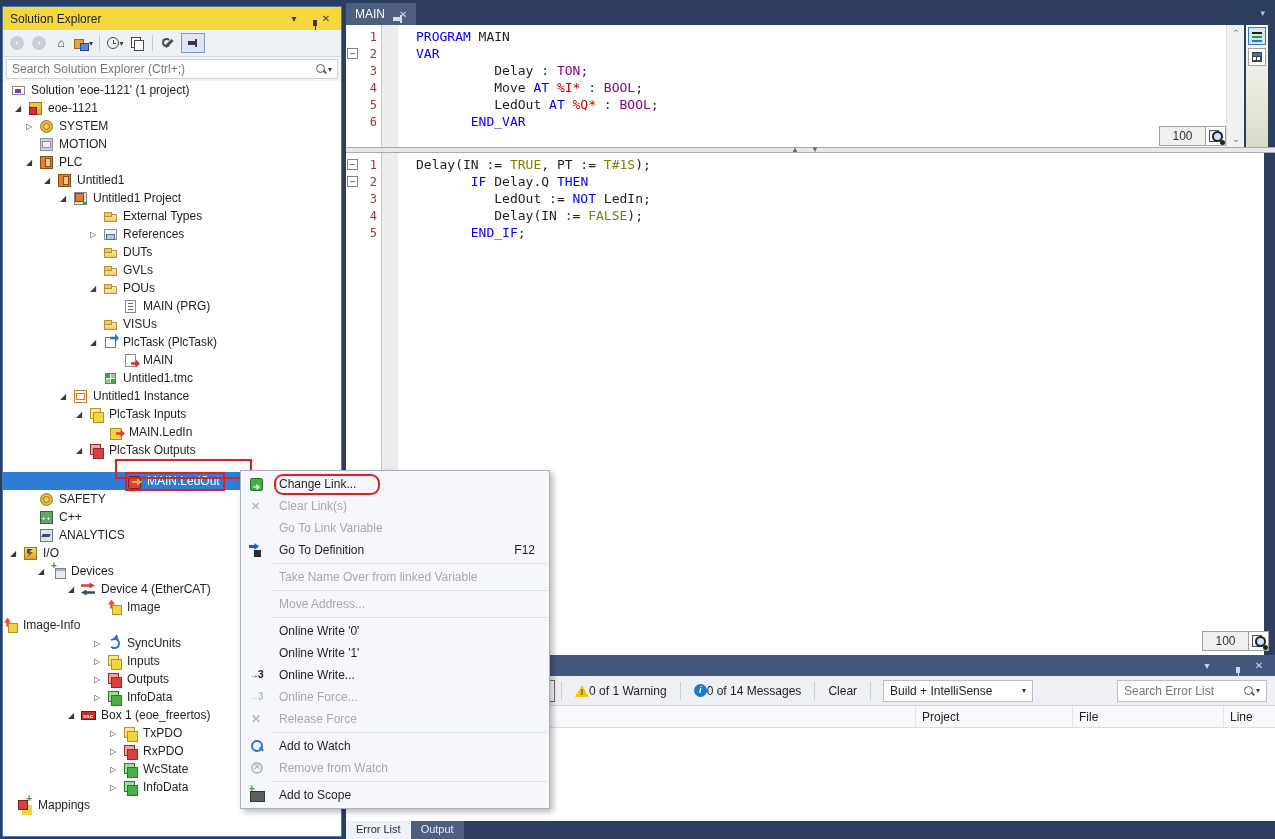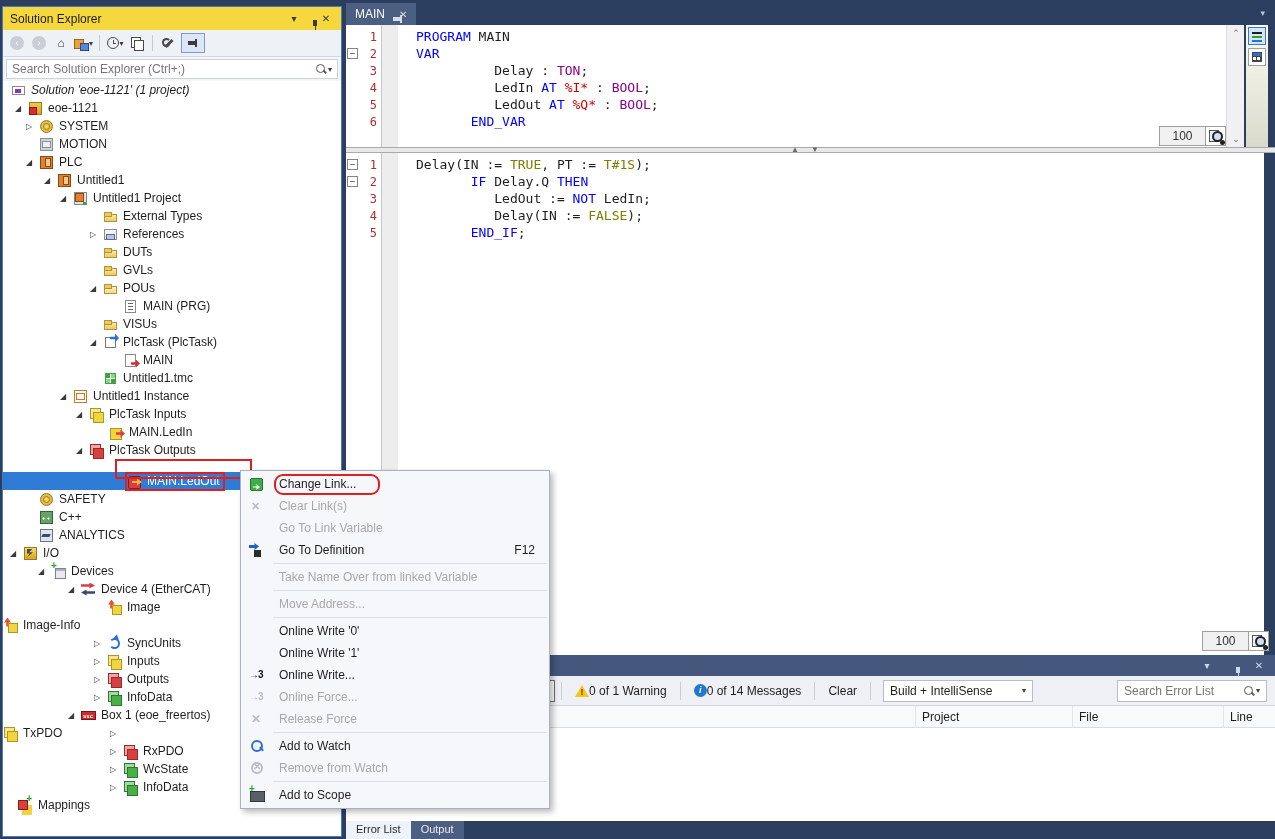--- a/index.html
+++ b/index.html
@@ -262,21 +262,21 @@
       </span>
   </div>
   <div class="se-searchrow">
     <div class="se-search">
       <span class="ph">Search Solution Explorer (Ctrl+;)</span>
       <span class="mag"></span>
       <span class="dd">▾</span>
     </div>
   </div>
   <div class="se-tree">
-      <div class="trow" style="padding-left: 8px; font-style: italic;">
+      <div class="trow" style="padding-left: 8px;">
         <span class="rowbox">
           <span class="ti ti-solution"></span>
           <span class="tlabel">Solution 'eoe-1121' (1 project)</span>
         </span>
       </div>
       <div class="trow" style="padding-left: 25px;">
         <span class="arrow exp" style="left: 9px;"></span>
         <span class="rowbox">
           <span class="ti ti-tc-project"></span>
           <span class="tlabel">eoe-1121</span>
@@ -491,21 +491,21 @@
           <span class="tlabel">InfoData</span>
         </span>
       </div>
       <div class="trow" style="padding-left: 78px;">
         <span class="arrow exp" style="left: 62px;"></span>
         <span class="rowbox">
           <span class="ti ti-box"></span>
           <span class="tlabel">Box 1 (eoe_freertos)</span>
         </span>
       </div>
-      <div class="trow" style=" text-align: right;">
+      <div class="trow" style="padding-left: 120px; text-align: right;">
         <span class="arrow col" style="left: 104px;"></span>
         <span class="rowbox">
           <span class="ti ti-inputs"></span>
           <span class="tlabel">TxPDO</span>
         </span>
       </div>
       <div class="trow" style="padding-left: 120px;">
         <span class="arrow col" style="left: 104px;"></span>
         <span class="rowbox">
           <span class="ti ti-outputs"></span>
@@ -562,21 +562,21 @@
           <span class="codetext"><span class="kw">VAR</span></span>
         </div>
         <div class="cl">
           <span class="foldc"></span>
           <span class="num">3</span>
           <span class="codetext"><span class="pl">          Delay : </span><span class="ty">TON</span><span class="pl">;</span></span>
         </div>
         <div class="cl">
           <span class="foldc"></span>
           <span class="num">4</span>
-          <span class="codetext"><span class="pl">          LedIn </span><span class="kw">AT</span><span class="pl"> </span><span class="ad">%I*</span><span class="pl"> : </span><span class="ty">BOOL</span><span class="pl">;</span></span>
+          <span class="codetext"><span class="pl">          Move </span><span class="kw">AT</span><span class="pl"> </span><span class="ad">%I*</span><span class="pl"> : </span><span class="ty">BOOL</span><span class="pl">;</span></span>
         </div>
         <div class="cl">
           <span class="foldc"></span>
           <span class="num">5</span>
           <span class="codetext"><span class="pl">          LedOut </span><span class="kw">AT</span><span class="pl"> </span><span class="ad">%Q*</span><span class="pl"> : </span><span class="ty">BOOL</span><span class="pl">;</span></span>
         </div>
         <div class="cl">
           <span class="foldc"></span>
           <span class="num">6</span>
           <span class="codetext"><span class="kw">       END_VAR</span></span>

